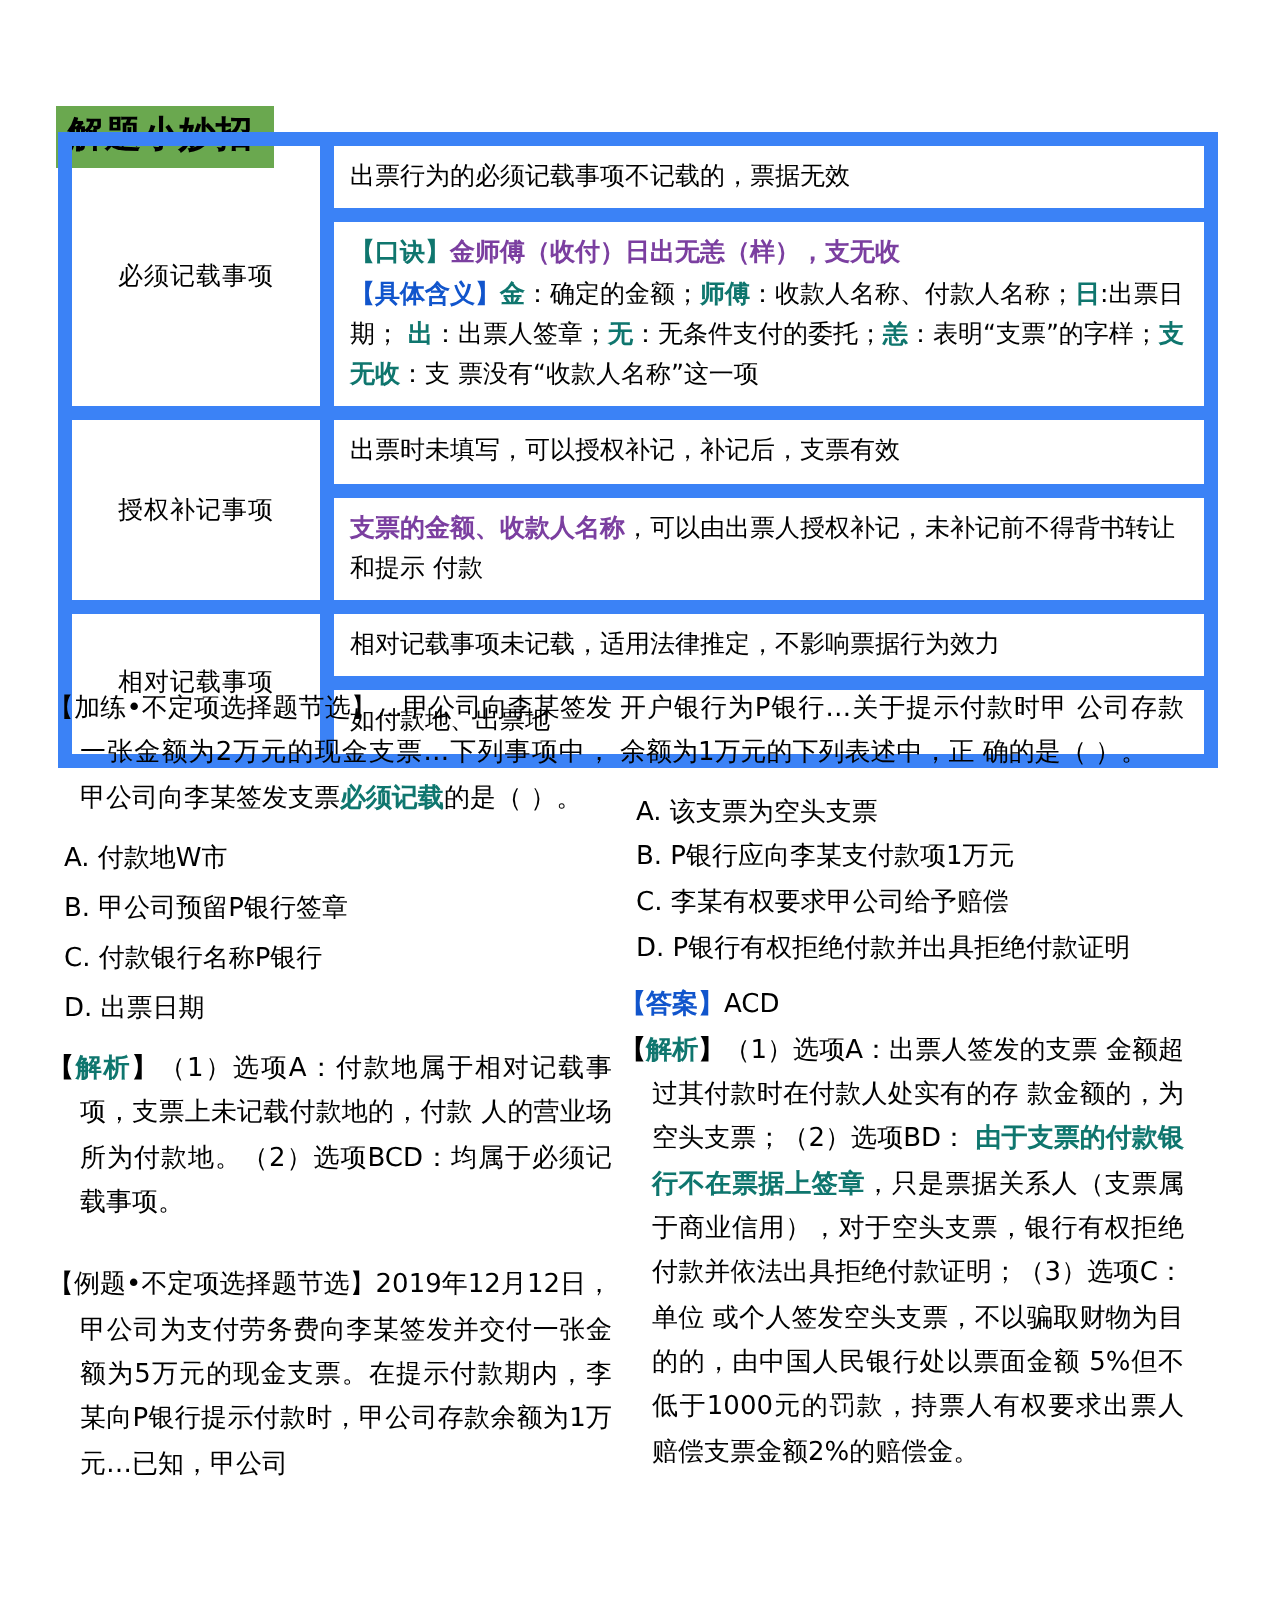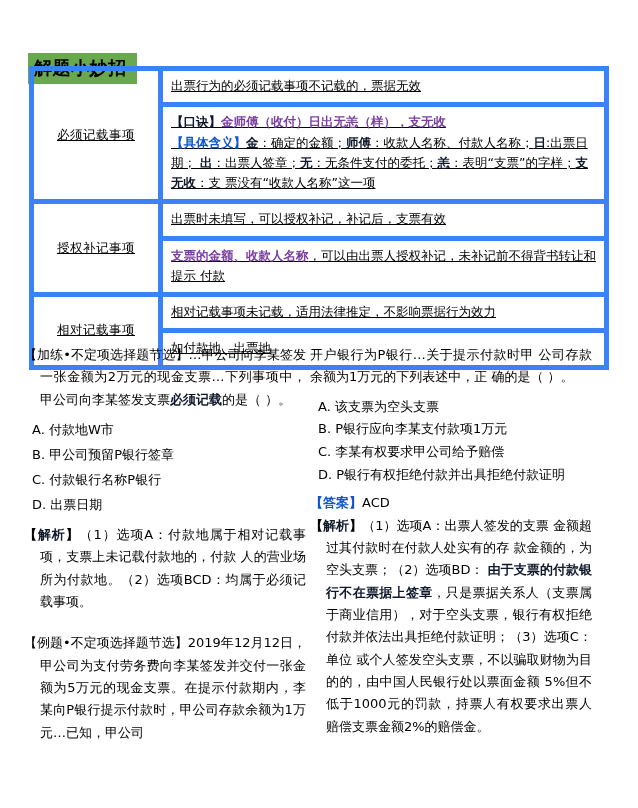--- a/index.html
+++ b/index.html
@@ -47,44 +47,43 @@
     left: 29px;
     top: 66px;
     width: 580px;
   }
   table.grid {
     border-collapse: collapse;
     width: 580px;
     table-layout: fixed;
   }
   table.grid td {
-    border: 5px solid #3b82f6;
+    border: 7px solid #3b82f6;
     padding: 5px 8px 6px 8px;
     vertical-align: middle;
     font-size: 12.5px;
     line-height: 1.62;
-    text-decoration: underline;
   }
   td.label-cell {
     width: 108px;
     text-align: center;
     font-size: 12.5px;
     letter-spacing: 0.5px;
   }
   td.body-cell {
     text-align: left;
   }
   .mnemonic-cell {
     padding-top: 7px;
     padding-bottom: 7px;
   }
   .mn-line { display: block; }
 
   
-  .c-red   { color: #0f172a; font-weight: 700; }
+  .c-red   { color: #0f766e; font-weight: 700; }
   .c-purple{ color: #7b3fa0; font-weight: 700; }
   .c-teal  { color: #1155cc; font-weight: 700; }
   .blk     { color: #000000; font-weight: 400; }
   .bold    { font-weight: 700; }
 
   
   .cols {
     position: absolute;
     left: 0px;
     top: 344px;

